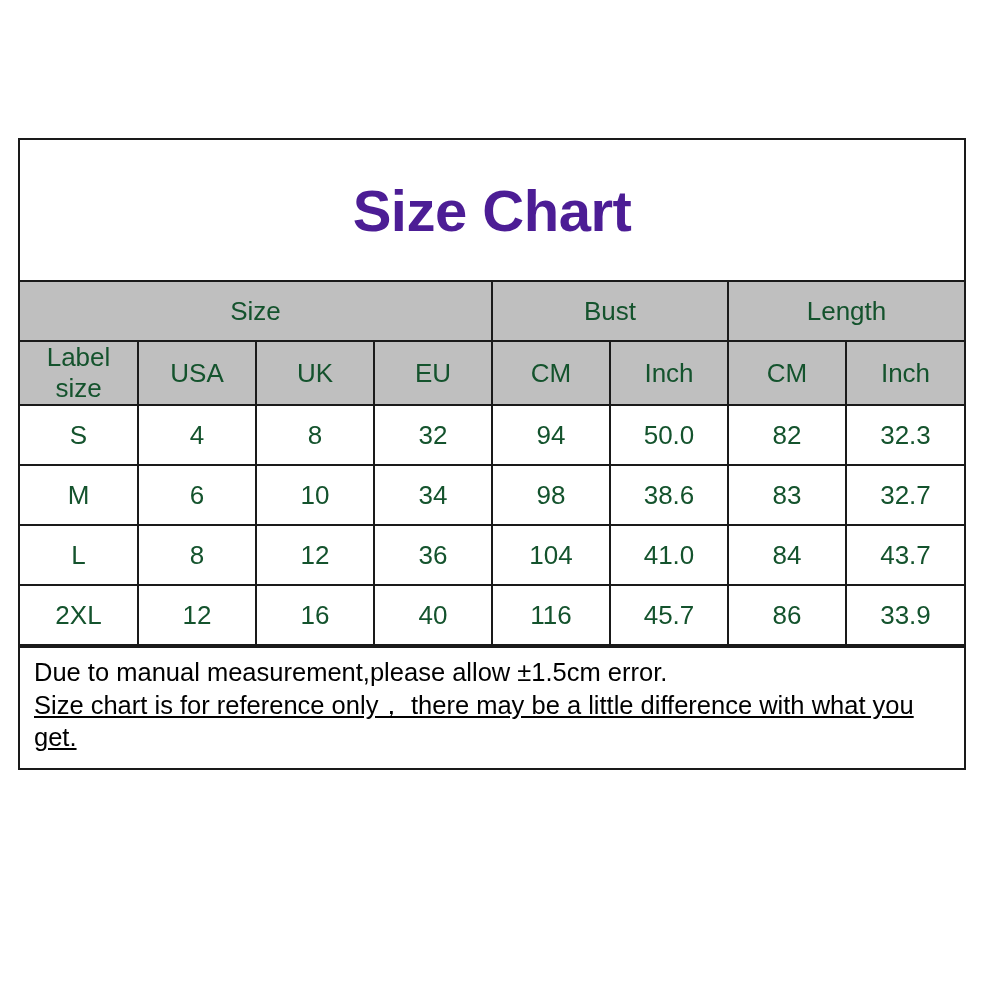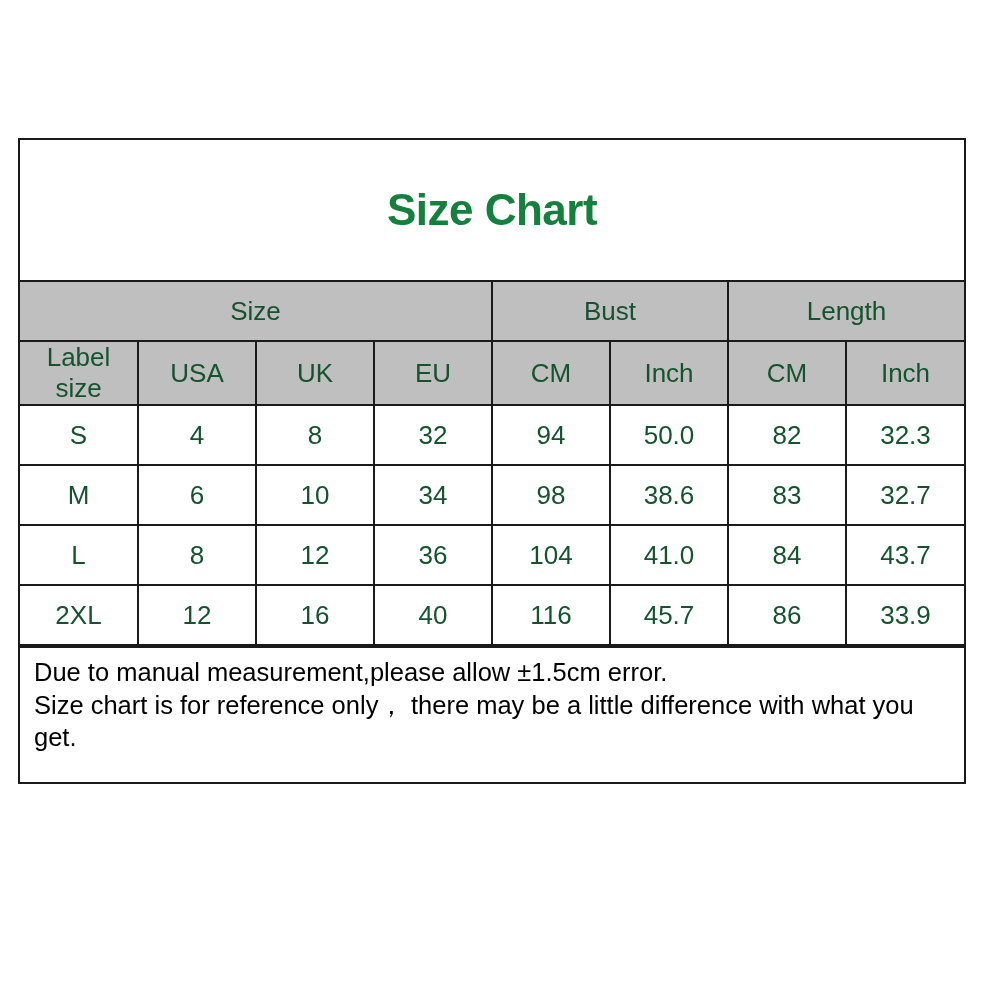--- a/index.html
+++ b/index.html
@@ -24,23 +24,23 @@
   .title-row {
     height: 142px;
     display: flex;
     align-items: center;
     justify-content: center;
     border-bottom: 2px solid #1a1a1a;
     box-sizing: border-box;
   }
 
   .title-text {
-    font-size: 44px;
+    font-size: 58px;
     font-weight: bold;
-    color: #15803d;
+    color: #4c1d95;
     letter-spacing: -0.5px;
   }
 
   table.size-table {
     border-collapse: collapse;
     width: 100%;
     table-layout: fixed;
   }
 
   table.size-table td,
@@ -67,27 +67,27 @@
     background: #bfbfbf;
     font-size: 27px;
   }
 
   .grp-row td { height: 66px; }
   .sub-row td { height: 68px; }
   .data-row td { height: 58px; }
 
   .notes {
     border-top: 2px solid #1a1a1a;
-    padding: 8px 14px 28px 14px;
+    padding: 8px 14px 14px 14px;
     font-size: 25.5px;
     line-height: 1.28;
     color: #000000;
   }
   .notes div { white-space: nowrap; }
-  .notes div.wrap { white-space: normal; }
+  .notes div.wrap { white-space: normal; text-decoration: underline; }
 </style>
 </head>
 <body>
 
 <div id="chart-wrap">
 
   <div class="title-row">
     <div class="title-text">Size Chart</div>
   </div>
 

